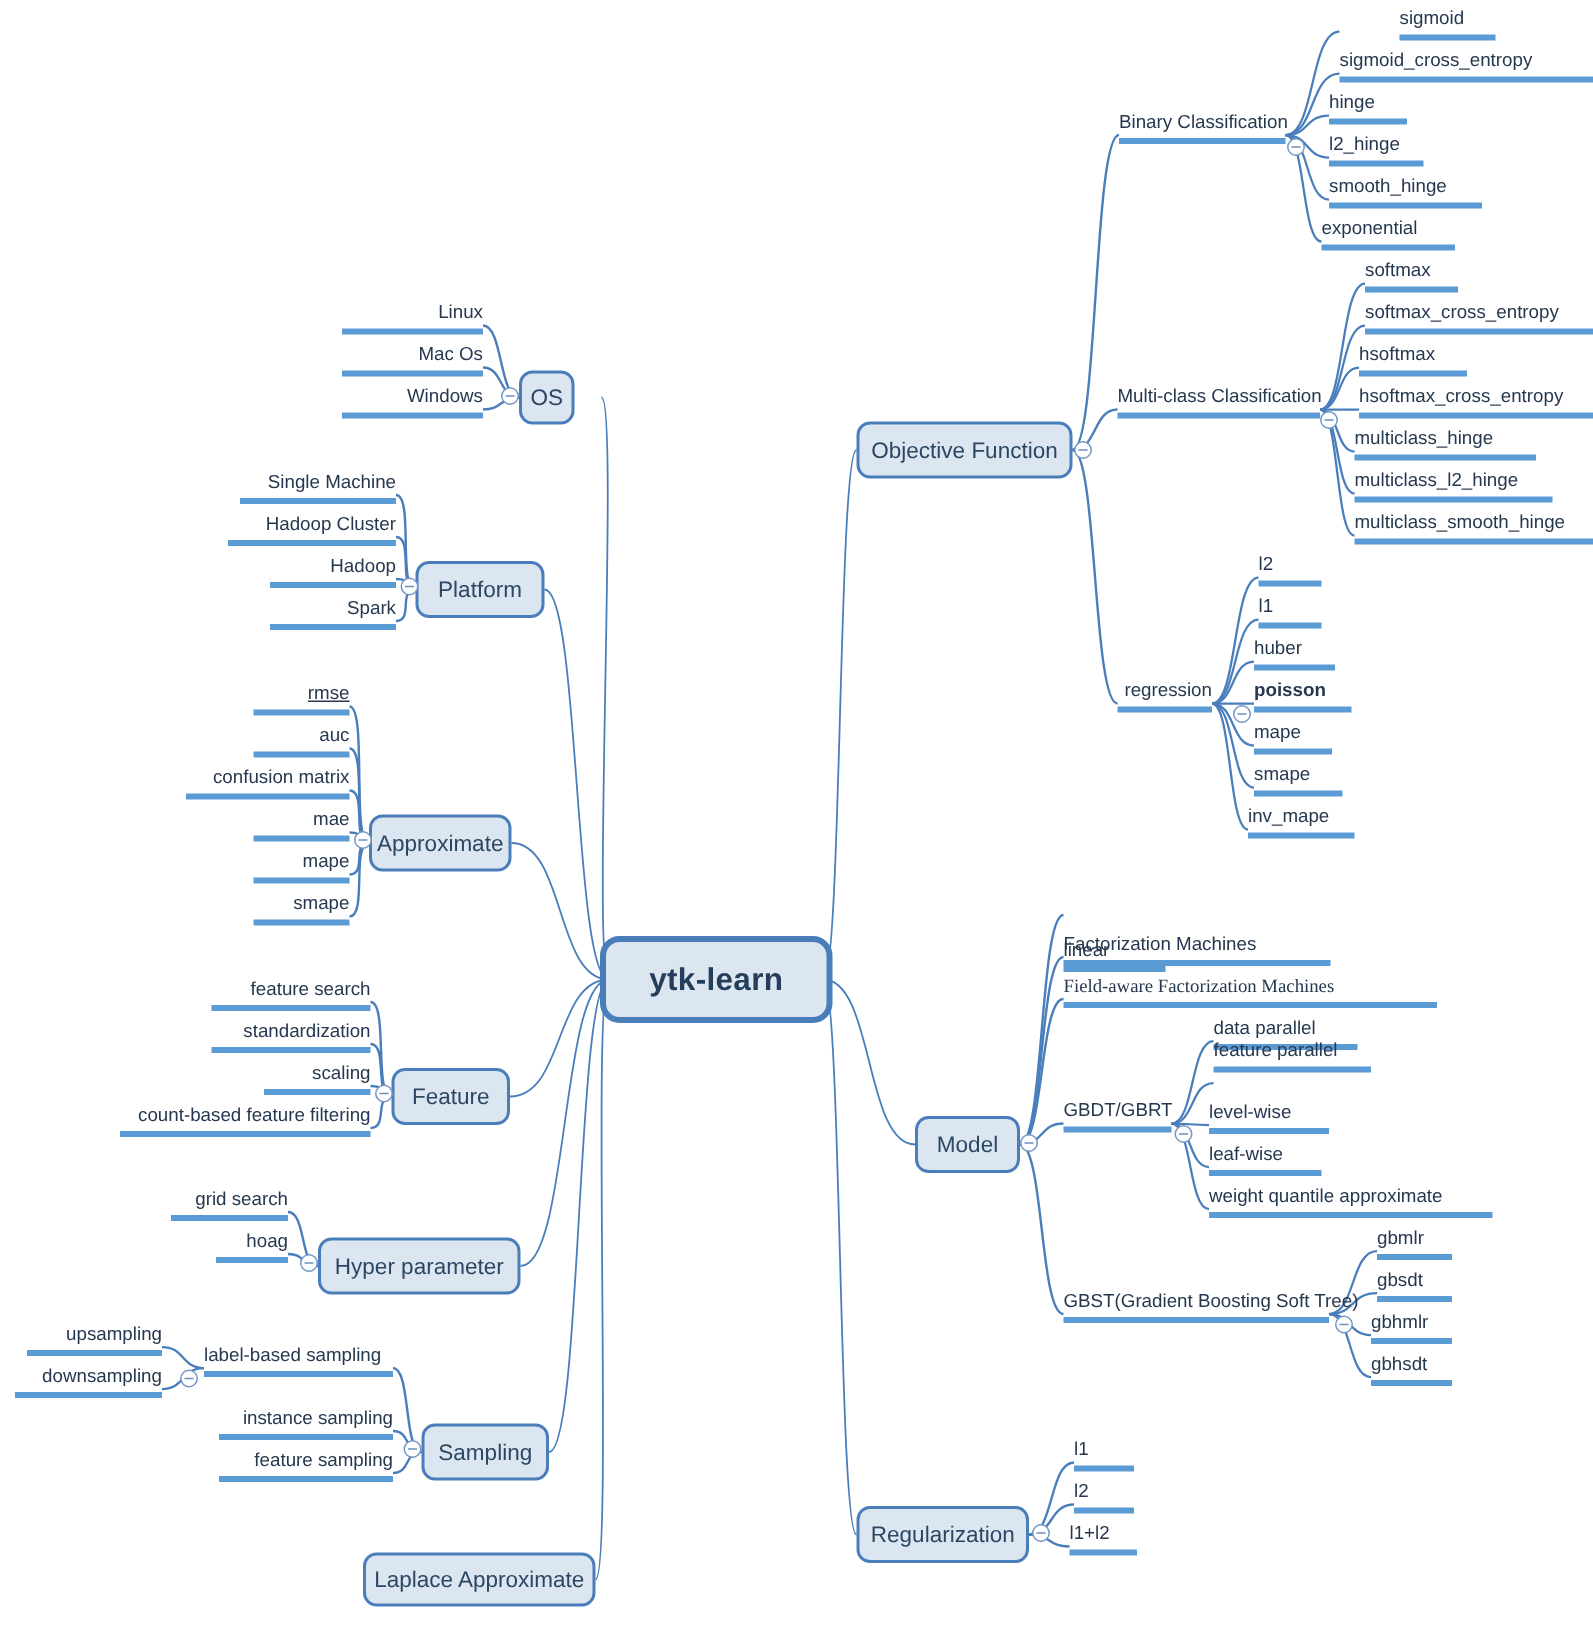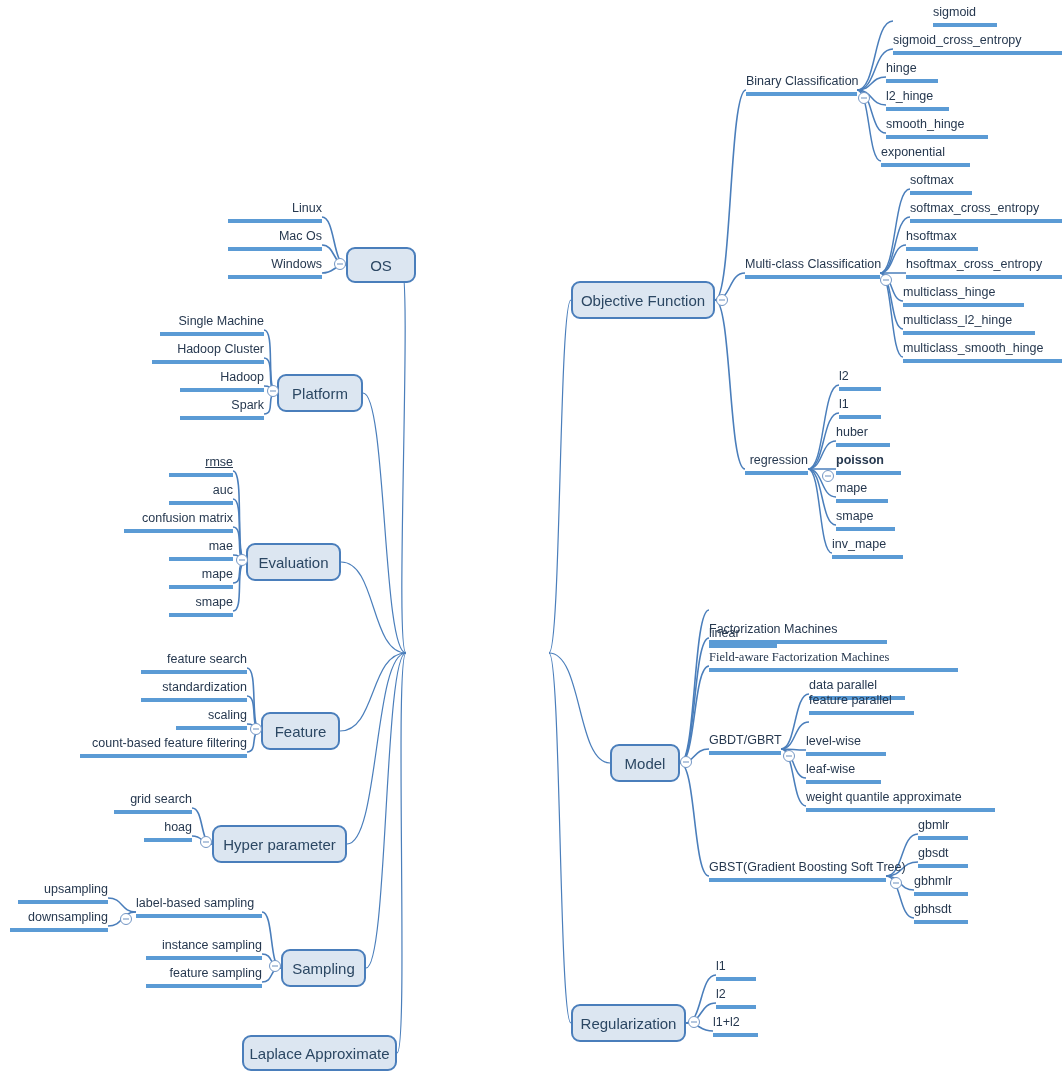--- a/index.html
+++ b/index.html
@@ -158,20 +158,23 @@
       <path d="M 886 876 C 903.6 876, 900.4 834, 918 834" fill="none" stroke="#4a7ebb" stroke-width="1.5"></path>
       <path d="M 886 876 C 903.6 876, 900.4 862, 918 862" fill="none" stroke="#4a7ebb" stroke-width="1.5"></path>
       <path d="M 886 876 C 901.4 876, 898.6 890, 914 890" fill="none" stroke="#4a7ebb" stroke-width="1.5"></path>
       <path d="M 886 876 C 901.4 876, 898.6 918, 914 918" fill="none" stroke="#4a7ebb" stroke-width="1.5"></path>
       <path d="M 549 653 C 561.1 653, 558.9 1023, 571 1023" fill="none" stroke="#4a7ebb" stroke-width="1.2"></path>
       <path d="M 686 1023 C 702.5 1023, 699.5 975, 716 975" fill="none" stroke="#4a7ebb" stroke-width="1.6"></path>
       <path d="M 686 1023 C 702.5 1023, 699.5 1003, 716 1003" fill="none" stroke="#4a7ebb" stroke-width="1.6"></path>
       <path d="M 686 1023 C 700.85 1023, 698.15 1031, 713 1031" fill="none" stroke="#4a7ebb" stroke-width="1.6"></path>
       <path d="M 406 653 C 394 653, 409 1053, 397 1053" fill="none" stroke="#4a7ebb" stroke-width="1.2"></path>
     </svg>
+<div class="boxnode root" style="left: 400px; top: 624px; width: 155px; height: 58px;">
+      <span>ytk-learn</span>
+    </div>
     <div class="boxnode branch" style="left: 571px; top: 281px; width: 144px; height: 38px;">
       <span>Objective Function</span>
     </div>
     <div class="barnode left" style="left: 746px; top: 74px; width: 111px;"><span>Binary Classification</span></div>
     <div class="barnode right" style="left: 893px; top: 5px; width: 64px; margin-left: 40px;"><span>sigmoid</span></div>
     <div class="barnode right" style="left: 893px; top: 33px; width: 173px;"><span>sigmoid_cross_entropy</span></div>
     <div class="barnode right" style="left: 886px; top: 61px; width: 52px;"><span>hinge</span></div>
     <div class="barnode right" style="left: 886px; top: 89px; width: 63px;"><span>l2_hinge</span></div>
     <div class="barnode right" style="left: 886px; top: 117px; width: 102px;"><span>smooth_hinge</span></div>
     <div class="barnode right" style="left: 881px; top: 145px; width: 89px;"><span>exponential</span></div>
@@ -184,35 +187,35 @@
     <div class="barnode right" style="left: 903px; top: 313px; width: 132px;"><span>multiclass_l2_hinge</span></div>
     <div class="barnode right" style="left: 903px; top: 341px; width: 172px;"><span>multiclass_smooth_hinge</span></div>
     <div class="barnode left" style="left: 745px; top: 453px; width: 63px;"><span>regression</span></div>
     <div class="barnode right" style="left: 839px; top: 369px; width: 42px;"><span>l2</span></div>
     <div class="barnode right" style="left: 839px; top: 397px; width: 42px;"><span>l1</span></div>
     <div class="barnode right" style="left: 836px; top: 425px; width: 54px;"><span>huber</span></div>
     <div class="barnode right" style="left: 836px; top: 453px; width: 65px; font-weight: bold;"><span>poisson</span></div>
     <div class="barnode right" style="left: 836px; top: 481px; width: 52px;"><span>mape</span></div>
     <div class="barnode right" style="left: 836px; top: 509px; width: 59px;"><span>smape</span></div>
     <div class="barnode right" style="left: 832px; top: 537px; width: 71px;"><span>inv_mape</span></div>
-    <div class="boxnode branch" style="left: 346px; top: 247px; width: 70px; height: 36px;">
+    <div class="boxnode branch" style="left: 346px; top: 247px; width: 37px; height: 36px;">
       <span>OS</span>
     </div>
     <div class="barnode left" style="left: 228px; top: 201px; width: 94px;"><span>Linux</span></div>
     <div class="barnode left" style="left: 228px; top: 229px; width: 94px;"><span>Mac Os</span></div>
     <div class="barnode left" style="left: 228px; top: 257px; width: 94px;"><span>Windows</span></div>
     <div class="boxnode branch" style="left: 277px; top: 374px; width: 86px; height: 38px;">
       <span>Platform</span>
     </div>
     <div class="barnode left" style="left: 160px; top: 314px; width: 104px;"><span>Single Machine</span></div>
     <div class="barnode left" style="left: 152px; top: 342px; width: 112px;"><span>Hadoop Cluster</span></div>
     <div class="barnode left" style="left: 180px; top: 370px; width: 84px;"><span>Hadoop</span></div>
     <div class="barnode left" style="left: 180px; top: 398px; width: 84px;"><span>Spark</span></div>
     <div class="boxnode branch" style="left: 246px; top: 543px; width: 95px; height: 38px;">
-      <span>Evaluation</span>
+      <span>Approximate</span>
     </div>
     <div class="barnode left" style="left: 169px; top: 455px; width: 64px; text-decoration: underline;"><span>rmse</span></div>
     <div class="barnode left" style="left: 169px; top: 483px; width: 64px;"><span>auc</span></div>
     <div class="barnode left" style="left: 124px; top: 511px; width: 109px;"><span>confusion matrix</span></div>
     <div class="barnode left" style="left: 169px; top: 539px; width: 64px;"><span>mae</span></div>
     <div class="barnode left" style="left: 169px; top: 567px; width: 64px;"><span>mape</span></div>
     <div class="barnode left" style="left: 169px; top: 595px; width: 64px;"><span>smape</span></div>
     <div class="boxnode branch" style="left: 261px; top: 712px; width: 79px; height: 38px;">
       <span>Feature</span>
     </div>

